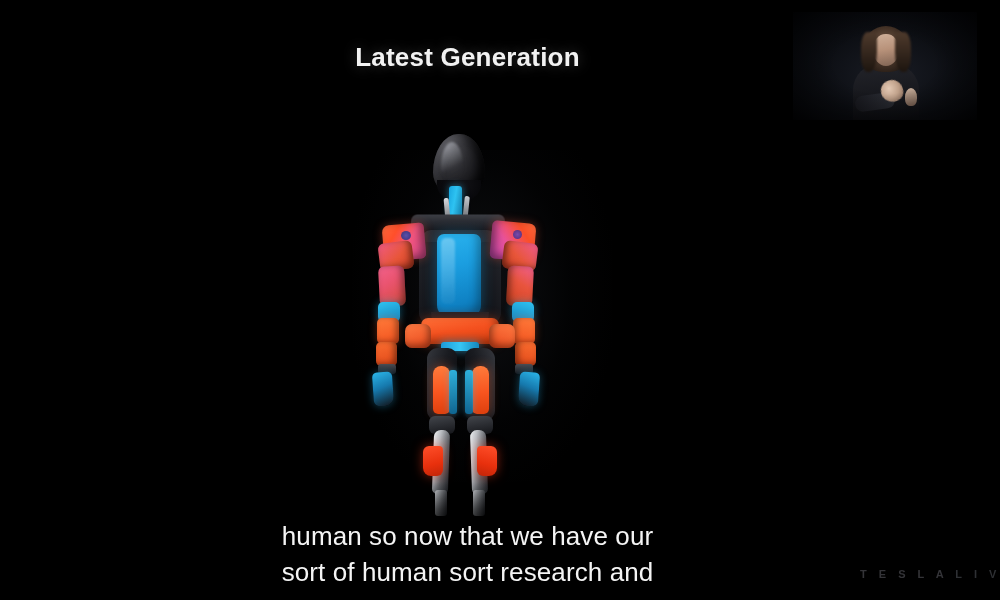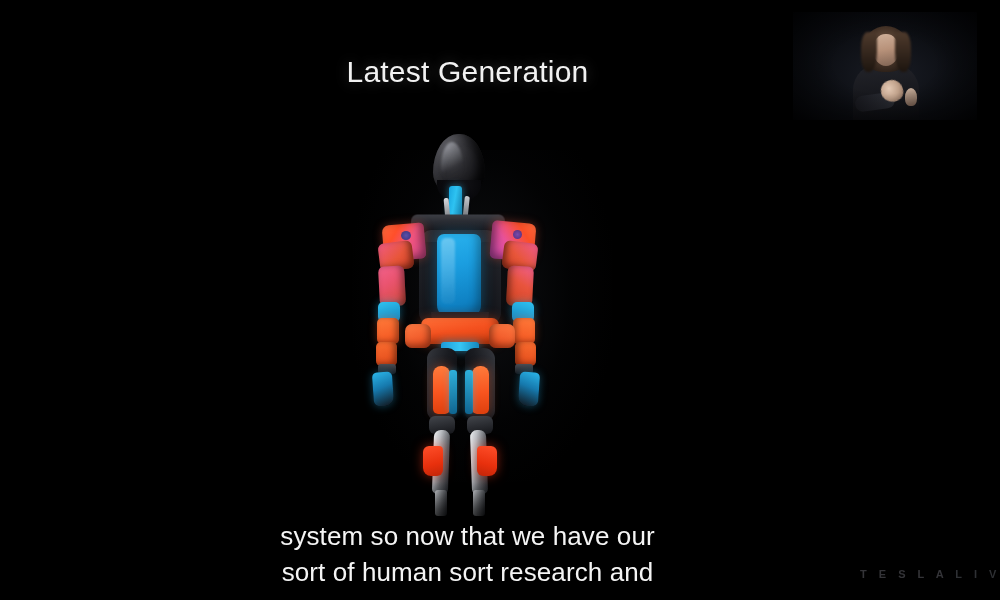--- a/index.html
+++ b/index.html
@@ -16,26 +16,26 @@
     width: 1000px;
     height: 600px;
     background: #000000;
     overflow: hidden;
   }
 
   
   #slide-title {
     position: absolute;
     left: 0;
-    top: 55px;
+    top: 42px;
     width: 935px;
     text-align: center;
     color: #f2f2f2;
-    font-size: 30px;
-    font-weight: normal;
+    font-size: 26px;
+    font-weight: bold;
     letter-spacing: 0.2px;
     text-shadow: 0 0 14px rgba(255,255,255,0.22);
     white-space: nowrap;
   }
 
   
   #robot {
     position: absolute;
     left: 345px;
     top: 130px;
@@ -608,21 +608,21 @@
     <div class="pip-face"></div>
     <div class="pip-hair-front-l"></div>
     <div class="pip-hair-front-r"></div>
     <div class="pip-arm"></div>
     <div class="pip-hand"></div>
     <div class="pip-hand2"></div>
     <div class="pip-vignette"></div>
   </div>
 
   <div id="caption">
-    <span class="cap-line">system so now that we have our</span>
+    <span class="cap-line">human so now that we have our</span>
     <span class="cap-line">sort of human sort research and</span>
   </div>
 
   <div id="watermark">
     <span>T E S L A</span>
     <span class="wm-live">L I V E</span>
   </div>
 
 </div>
 

